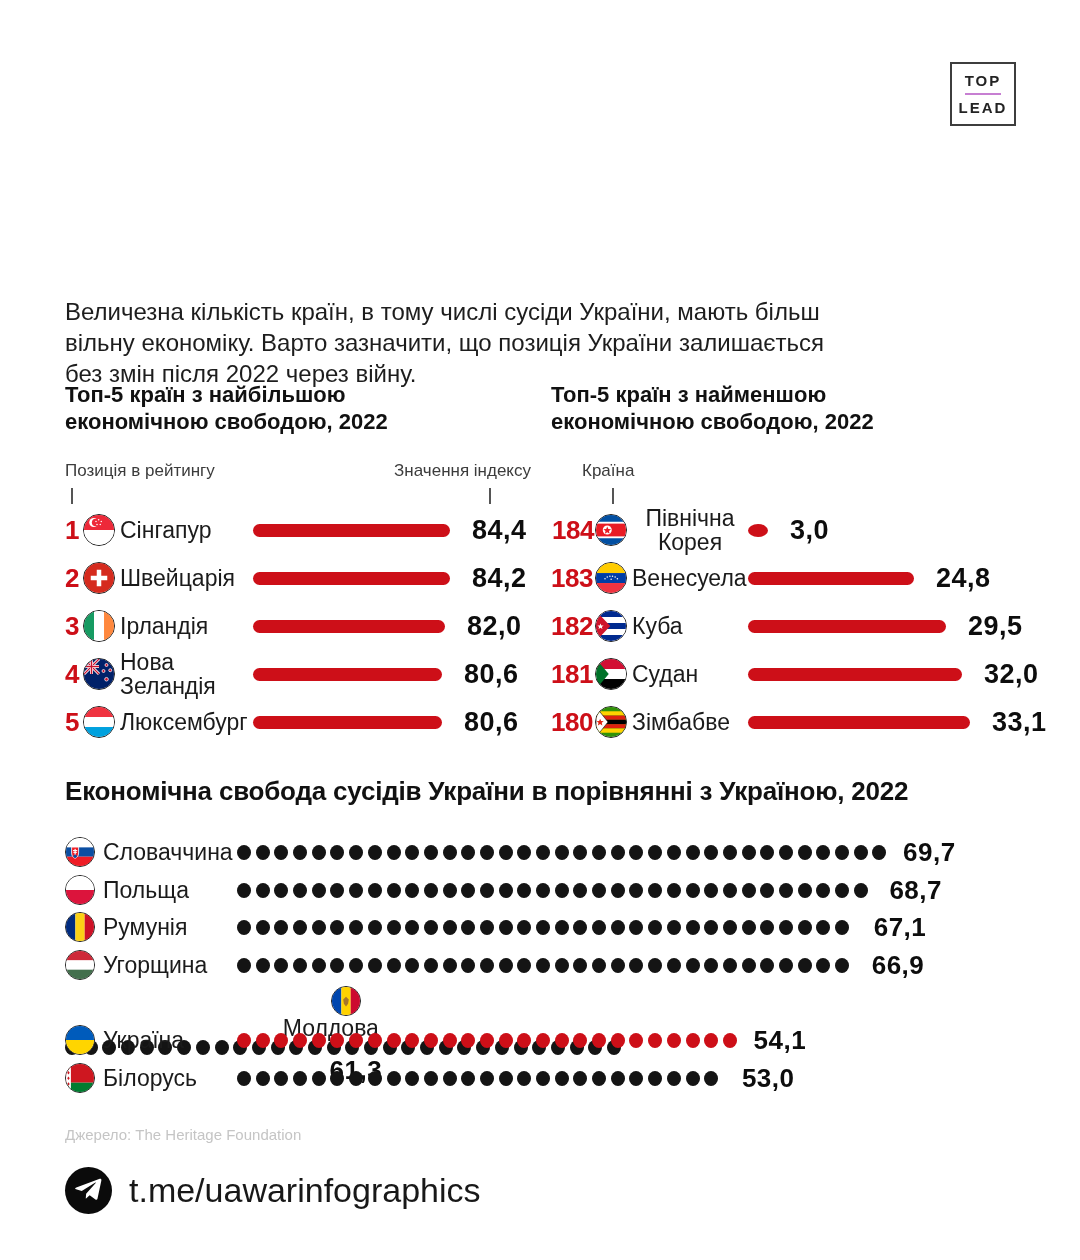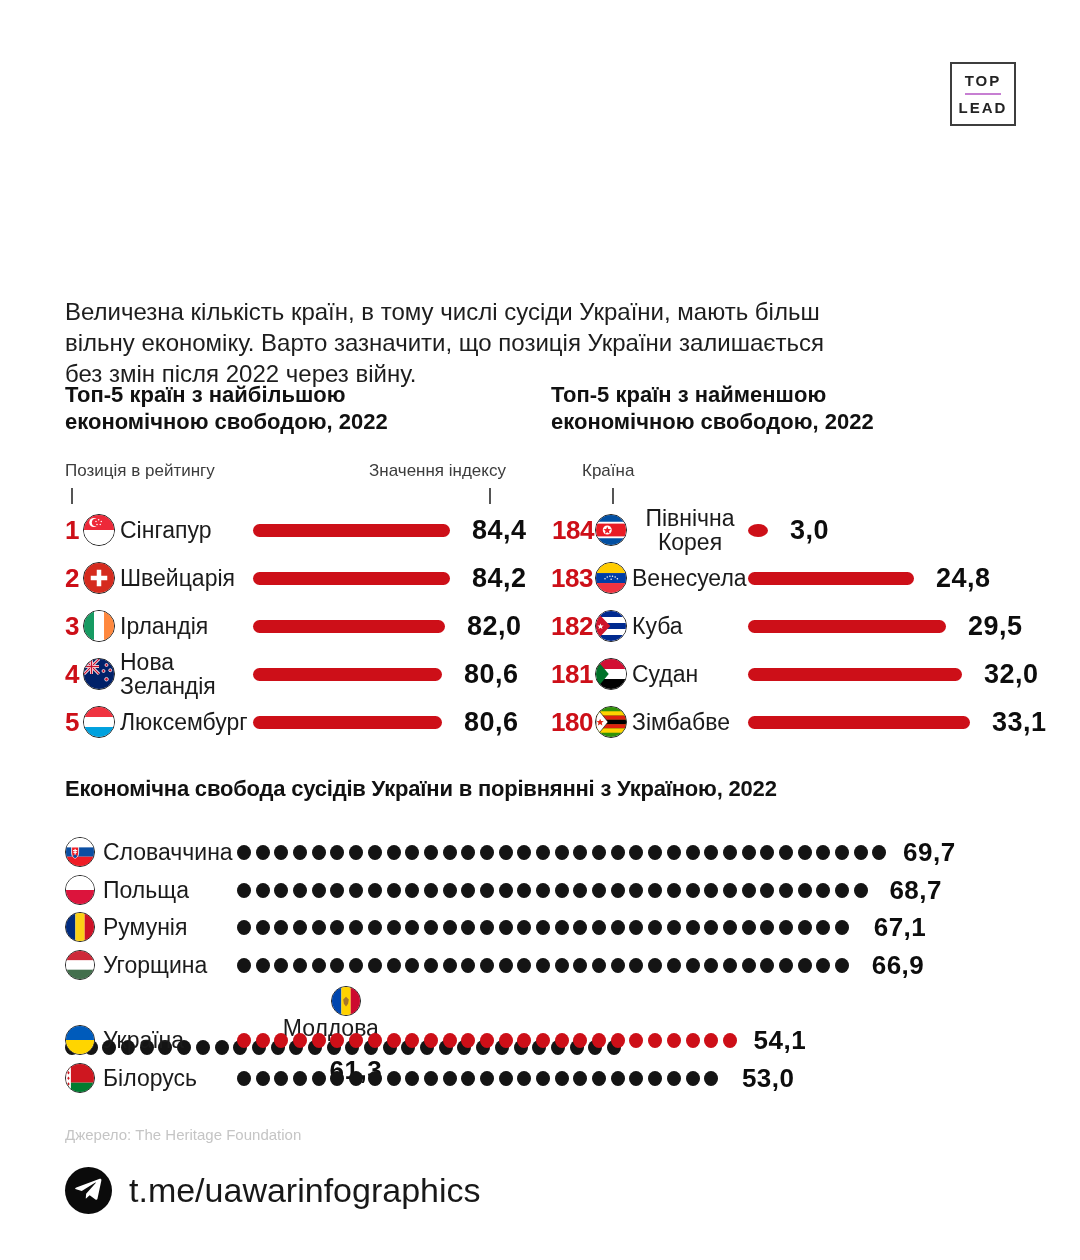--- a/index.html
+++ b/index.html
@@ -22,21 +22,21 @@
   .logo-line{width:36px;height:2px;background:#c77fd2;}
 
   
   .intro{position:absolute;left:65px;top:272px;width:775px;font-size:24px;line-height:31px;
          color:#1d1d1d;font-weight:normal;}
 
   
   .sec-head{position:absolute;font-size:22px;line-height:27px;font-weight:bold;color:#111;}
   .sec-head.best{left:65px;top:381px;}
   .sec-head.worst{left:551px;top:381px;}
-  .neigh-head{position:absolute;left:65px;top:776px;font-size:22px;font-weight:bold;color:#111;
+  .neigh-head{position:absolute;left:65px;top:776px;font-size:26px;font-weight:bold;color:#111;
               letter-spacing:-0.2px;white-space:nowrap;}
 
   
   .collabel{position:absolute;font-size:17px;color:#3c3c3c;}
   .tick{position:absolute;width:2px;height:16px;background:#555;}
 
   
   .brow{position:absolute;display:flex;align-items:center;height:48px;}
   .rank{font-weight:bold;color:var(--red);font-size:26px;flex:none;letter-spacing:-0.5px;}
   .brow.best .rank{width:18px;}
@@ -87,21 +87,21 @@
   <div class="sec-head best">
     <span>Топ-5 країн з найбільшою</span><br>
     <span>економічною свободою, 2022</span>
   </div>
   <div class="sec-head worst">
     <span>Топ-5 країн з найменшою</span><br>
     <span>економічною свободою, 2022</span>
   </div>
 
   <div class="collabel" style="left:65px;top:461px;">Позиція в рейтингу</div>
-  <div class="collabel" style="left:355px;top:461px;width:165px;text-align:center;">Значення індексу</div>
+  <div class="collabel" style="left:366px;top:461px;width:165px;text-align:right;">Значення індексу</div>
   <div class="collabel" style="left:582px;top:461px;">Країна</div>
   <div class="tick" style="left:71px;top:488px;"></div>
   <div class="tick" style="left:489px;top:488px;"></div>
   <div class="tick" style="left:612px;top:488px;"></div>
 
   <div id="best-rows">
       <div class="brow best" style="left: 65px; top: 506px;">
         <span class="rank">1</span>
         <span class="flag">
           <svg viewBox="0 0 40 40" preserveAspectRatio="none">

